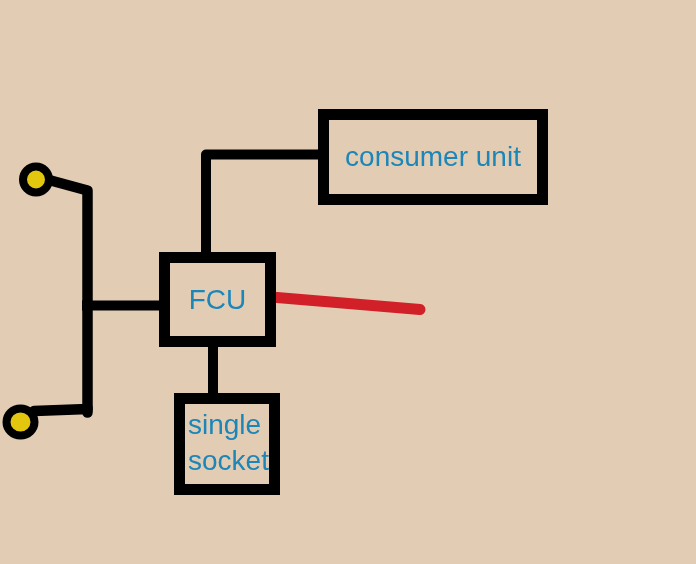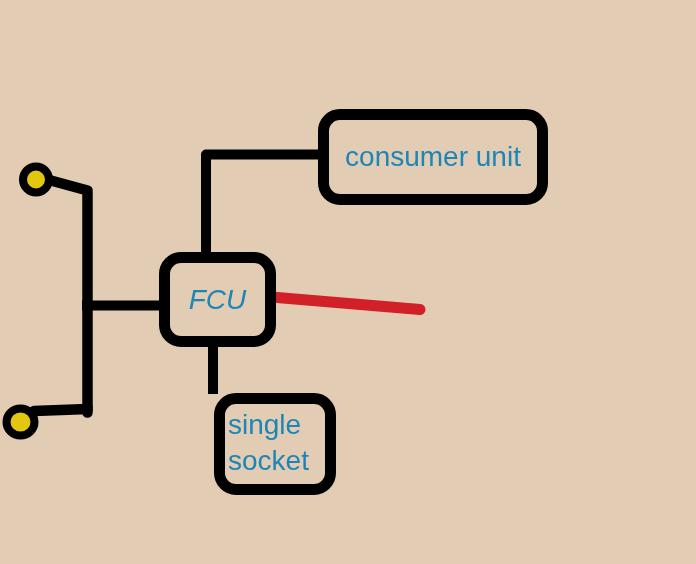--- a/index.html
+++ b/index.html
@@ -18,21 +18,20 @@
     position: absolute;
     left: 0;
     top: 0;
     width: 696px;
     height: 564px;
   }
   .box {
     position: absolute;
     box-sizing: border-box;
     background: transparent;
-    border-radius: 22px;
   }
   .box.black {
     border: 11px solid #000000;
   }
   .box.red {
     border: 10px solid #d12027;
   }
   .label-blue {
     color: #1c86b8;
     font-size: 28px;
@@ -44,22 +43,22 @@
   }
   .center-label {
     position: absolute;
     inset: 0;
     display: flex;
     align-items: center;
     justify-content: center;
     white-space: nowrap;
   }
   #consumer-unit { left: 318px; top: 109px; width: 230px; height: 96px; }
-  #fcu           { left: 159px; top: 252px; width: 117px; height: 95px; font-style: italic; }
-  #single-socket { left: 174px; top: 393px; width: 122px; height: 102px; margin-left: 40px; }
+  #fcu           { left: 159px; top: 252px; width: 117px; height: 95px; }
+  #single-socket { left: 174px; top: 393px; width: 106px; height: 102px; }
   #light-switch  { left: 416px; top: 268px; width: 109px; height: 97px; }
 
   #single-socket .wrap-label {
     position: absolute;
     left: 3px;
     top: 3px;
     width: 84px;
     font-size: 28px;
     line-height: 36px;
   }

